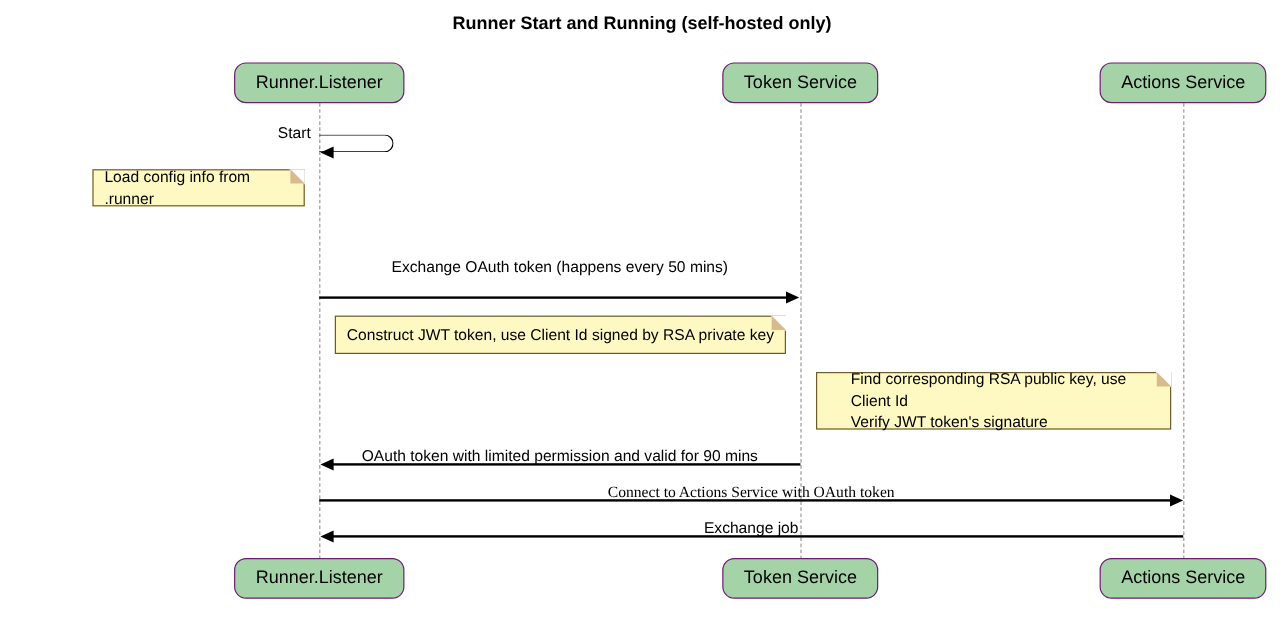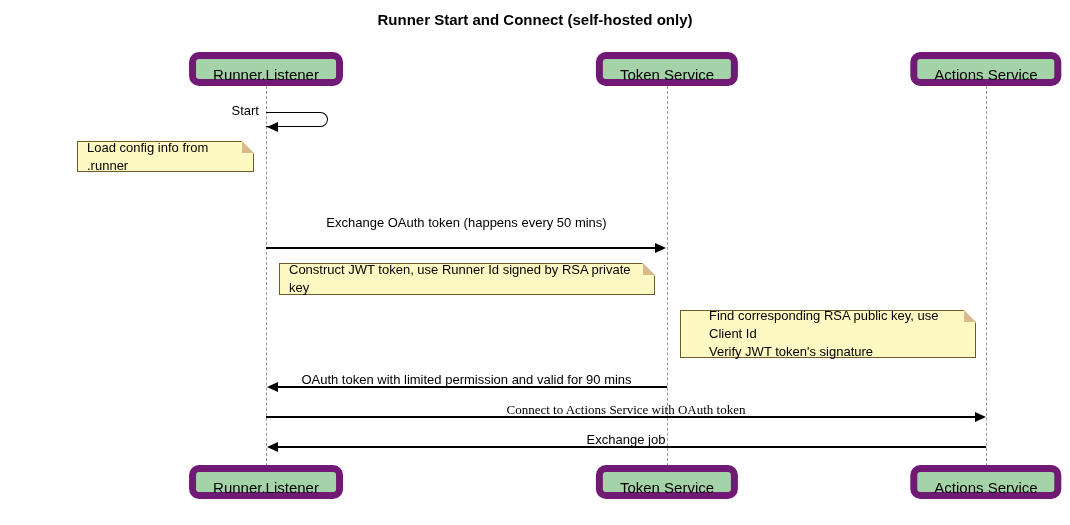--- a/index.html
+++ b/index.html
@@ -15,21 +15,21 @@
     position:absolute;top:11px;left:0;width:1070px;
     text-align:center;font-size:15px;font-weight:bold;
   }
   .lifeline{
     position:absolute;top:86px;height:380px;width:0;
     border-left:1px dashed #999;
   }
   .actor{
     position:absolute;height:34px;line-height:32px;
     transform:translateX(-50%);
-    background:#a4d3a8;border:7px solid #701a75;border-radius:10px;
+    background:#a4d3a8;border:1px solid #701a75;border-radius:10px;
     padding:0 17px;font-size:15px;text-align:center;white-space:nowrap;
     box-sizing:border-box;
   }
   .msg-label{
     position:absolute;font-size:13px;white-space:nowrap;
   }
   .msg-label.center{text-align:center;}
   .msg-line{
     position:absolute;height:1.5px;background:#000;
   }
@@ -64,21 +64,21 @@
   .note::after{ 
     content:"";position:absolute;top:-1px;right:-1px;width:0;height:0;
     border-bottom:12px solid #d9b98e;border-right:12px solid transparent;
   }
 </style>
 </head>
 <body>
 
 <div id="diagram">
 
-  <div class="title">Runner Start and Connect (self-hosted only)</div>
+  <div class="title">Runner Start and Running (self-hosted only)</div>
 
   <div class="lifeline" style="left:266px;"></div>
   <div class="lifeline" style="left:667px;"></div>
   <div class="lifeline" style="left:986px;"></div>
 
   <div class="actor" style="left:266px;top:52px;">Runner.Listener</div>
   <div class="actor" style="left:667px;top:52px;">Token Service</div>
   <div class="actor" style="left:986px;top:52px;">Actions Service</div>
 
   <div>
@@ -89,21 +89,21 @@
 
   <div class="note" style="left:77px;top:141px;width:177px;height:31px;">Load config info from .runner</div>
 
 
   <div>
     <div class="msg-label center" style="left:266px;width:401px;top:215px;">Exchange OAuth token (happens every 50 mins)</div>
     <div class="msg-line" style="left:266px;top:247px;width:392px;"></div>
     <div class="arrow-right" style="left:655px;top:243px;"></div>
   </div>
 
-  <div class="note" style="left:279px;top:263px;width:376px;height:32px;">Construct JWT token, use Runner Id signed by RSA private key</div>
+  <div class="note" style="left:279px;top:263px;width:376px;height:32px;">Construct JWT token, use Client Id signed by RSA private key</div>
 
   <div class="note" style="left:680px;top:310px;width:296px;height:48px;padding-left:28px;">Find corresponding RSA public key, use Client Id
 Verify JWT token's signature</div>
 
   <div>
     <div class="msg-label center" style="left:266px;width:401px;top:372px;">OAuth token with limited permission and valid for 90 mins</div>
     <div class="msg-line" style="left:275px;top:386px;width:392px;"></div>
     <div class="arrow-left" style="left:267px;top:382px;"></div>
   </div>
 

